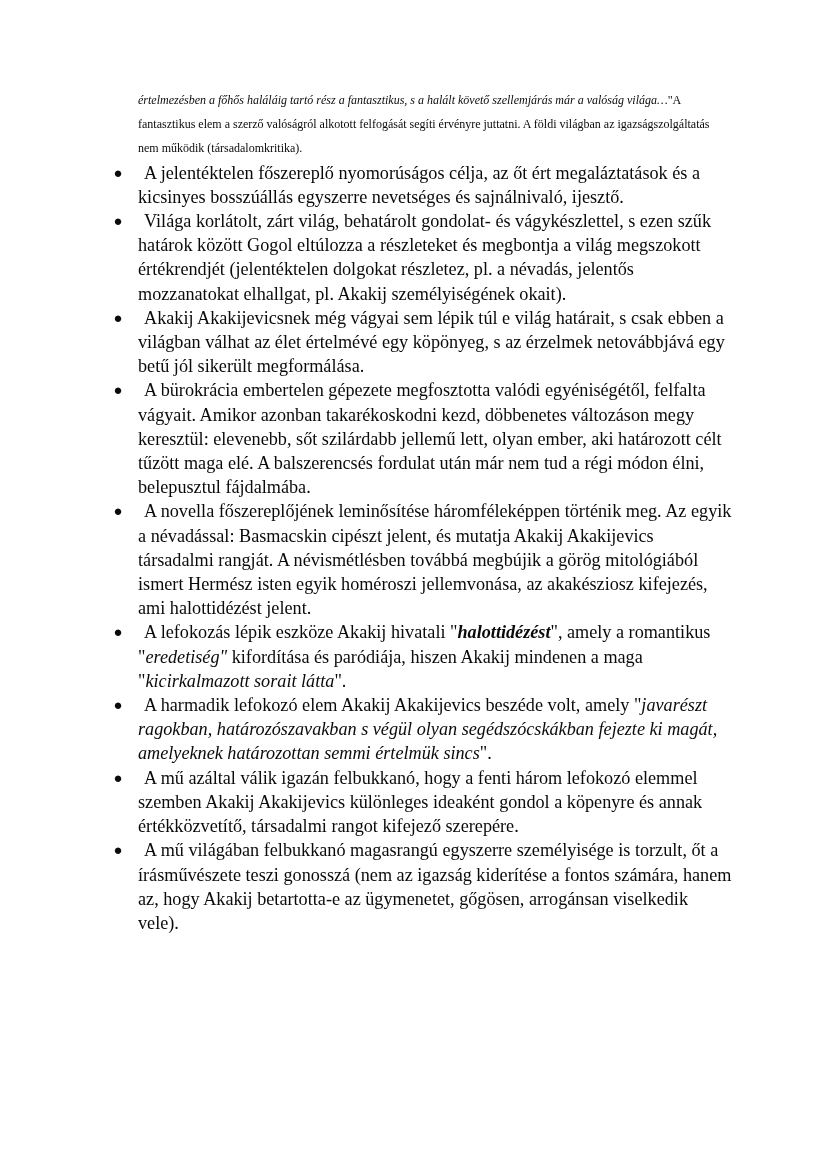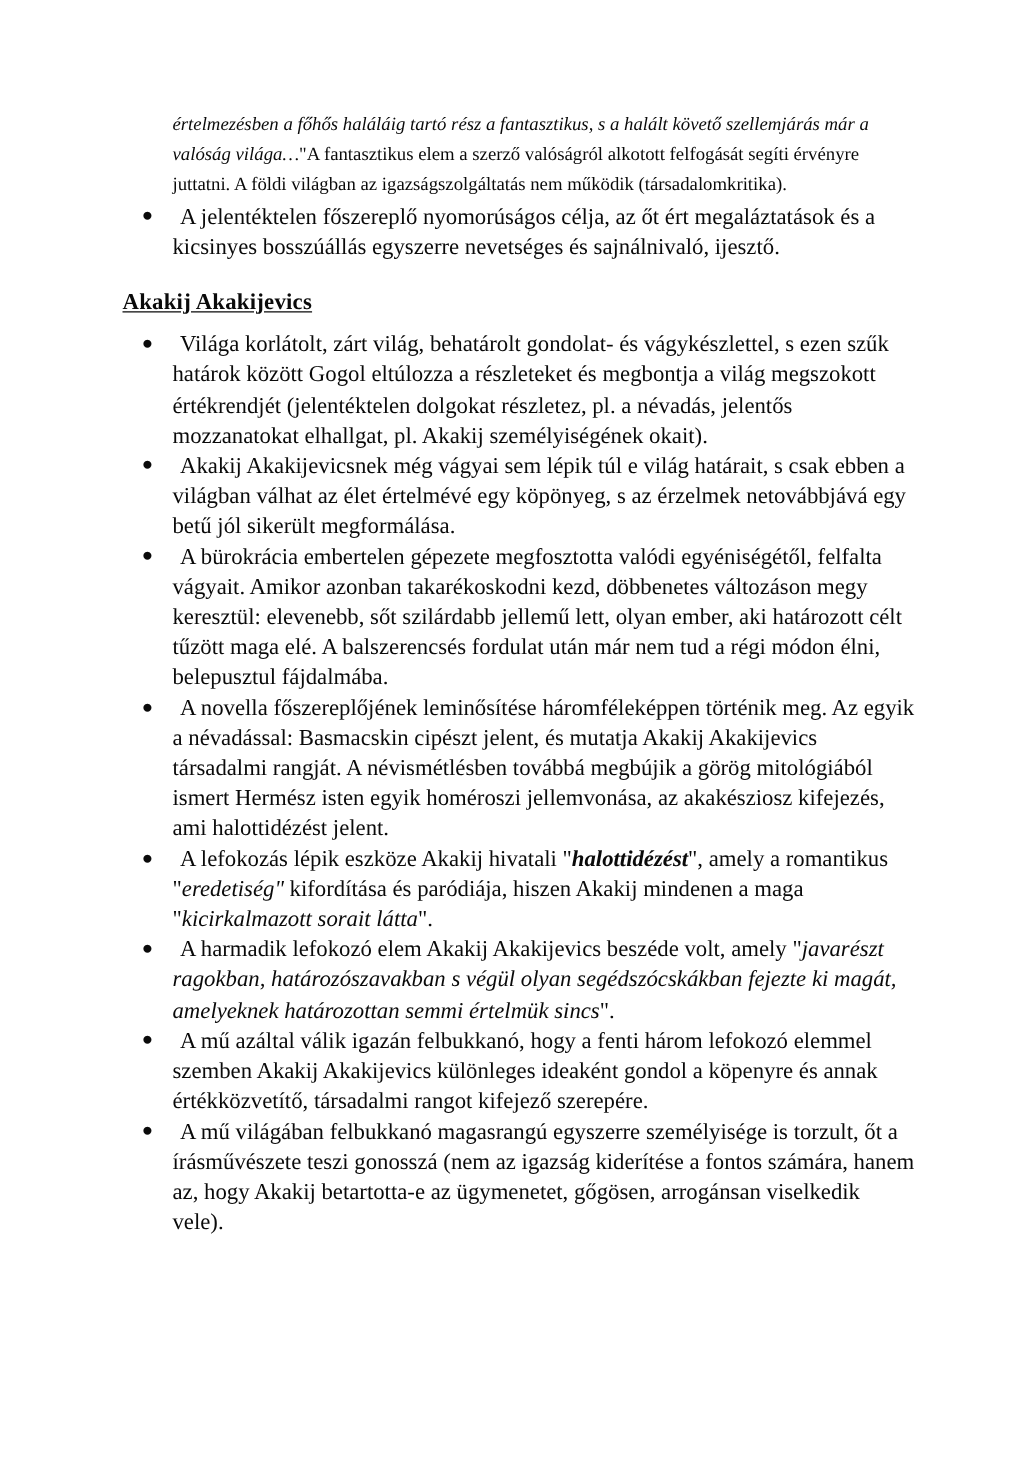--- a/index.html
+++ b/index.html
@@ -29,21 +29,21 @@
   .content {
     position: absolute;
     left: 98px;
     top: 88px;
     width: 634px;
   }
 
   
   .intro-para {
     margin: 0 16px 0 40px;
-    font-size: 15px;
+    font-size: 12px;
     line-height: 24.2px;
     text-align: left;
     text-indent: 0;
   }
 
   
   .section-heading {
     margin: 20px 0 10px 0;
     font-size: 18.2px;
     line-height: 24.2px;
@@ -96,21 +96,20 @@
       <i>értelmezésben a főhős haláláig tartó rész a fantasztikus, s a halált követő szellemjárás már a valóság világa…</i><span>"</span><span>A fantasztikus elem a szerző valóságról alkotott felfogását segíti érvényre juttatni. A földi világban az igazságszolgáltatás nem működik (társadalomkritika).</span>
     </p>
 
     <ul class="bullets">
       <li>
         <span class="bullet-dot">●</span>
         <span class="li-text">A jelentéktelen főszereplő nyomorúságos célja, az őt ért megaláztatások és a kicsinyes bosszúállás egyszerre nevetséges és sajnálnivaló, ijesztő.</span>
       </li>
     </ul>
 
-    <h2 class="section-heading">Akakij Akakijevics</h2>
 
     <ul class="bullets" id="main-bullets">
         <li>
           <span class="bullet-dot">●</span>
           <span class="li-text"><span>Világa korlátolt, zárt világ, behatárolt gondolat- és vágykészlettel, s ezen szűk határok között Gogol eltúlozza a részleteket és megbontja a világ megszokott értékrendjét (jelentéktelen dolgokat részletez, pl. a névadás, jelentős mozzanatokat elhallgat, pl. Akakij személyiségének okait).</span></span>
         </li>
         <li>
           <span class="bullet-dot">●</span>
           <span class="li-text"><span>Akakij Akakijevicsnek még vágyai sem lépik túl e világ határait, s csak ebben a világban válhat az élet értelmévé egy köpönyeg, s az érzelmek netovábbjává egy betű jól sikerült megformálása.</span></span>
         </li>

